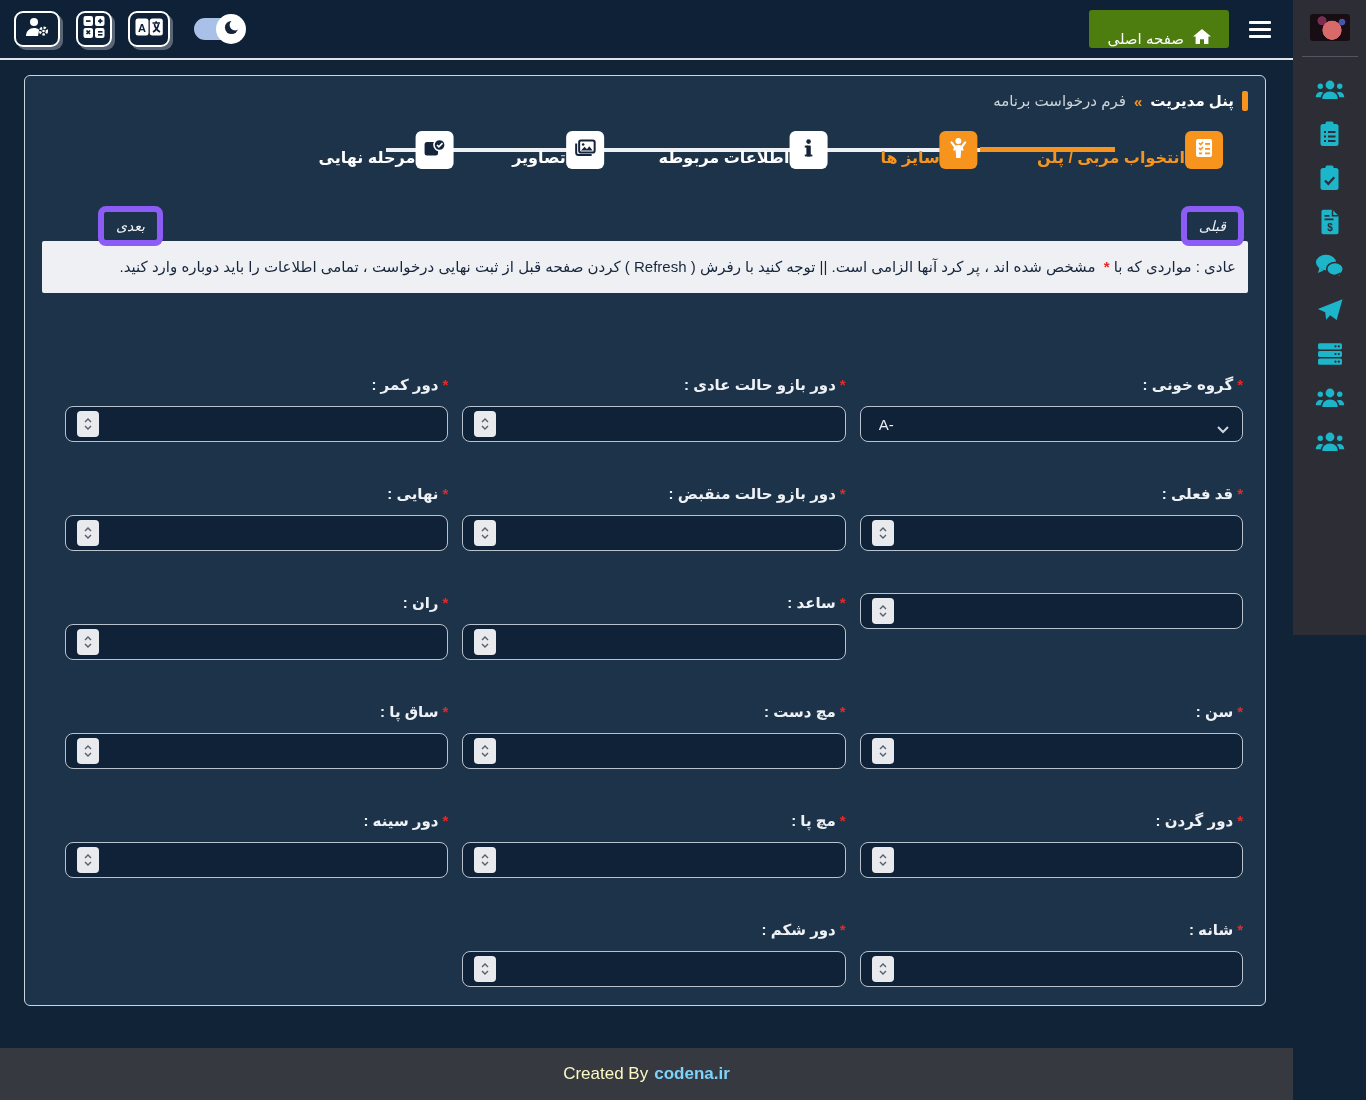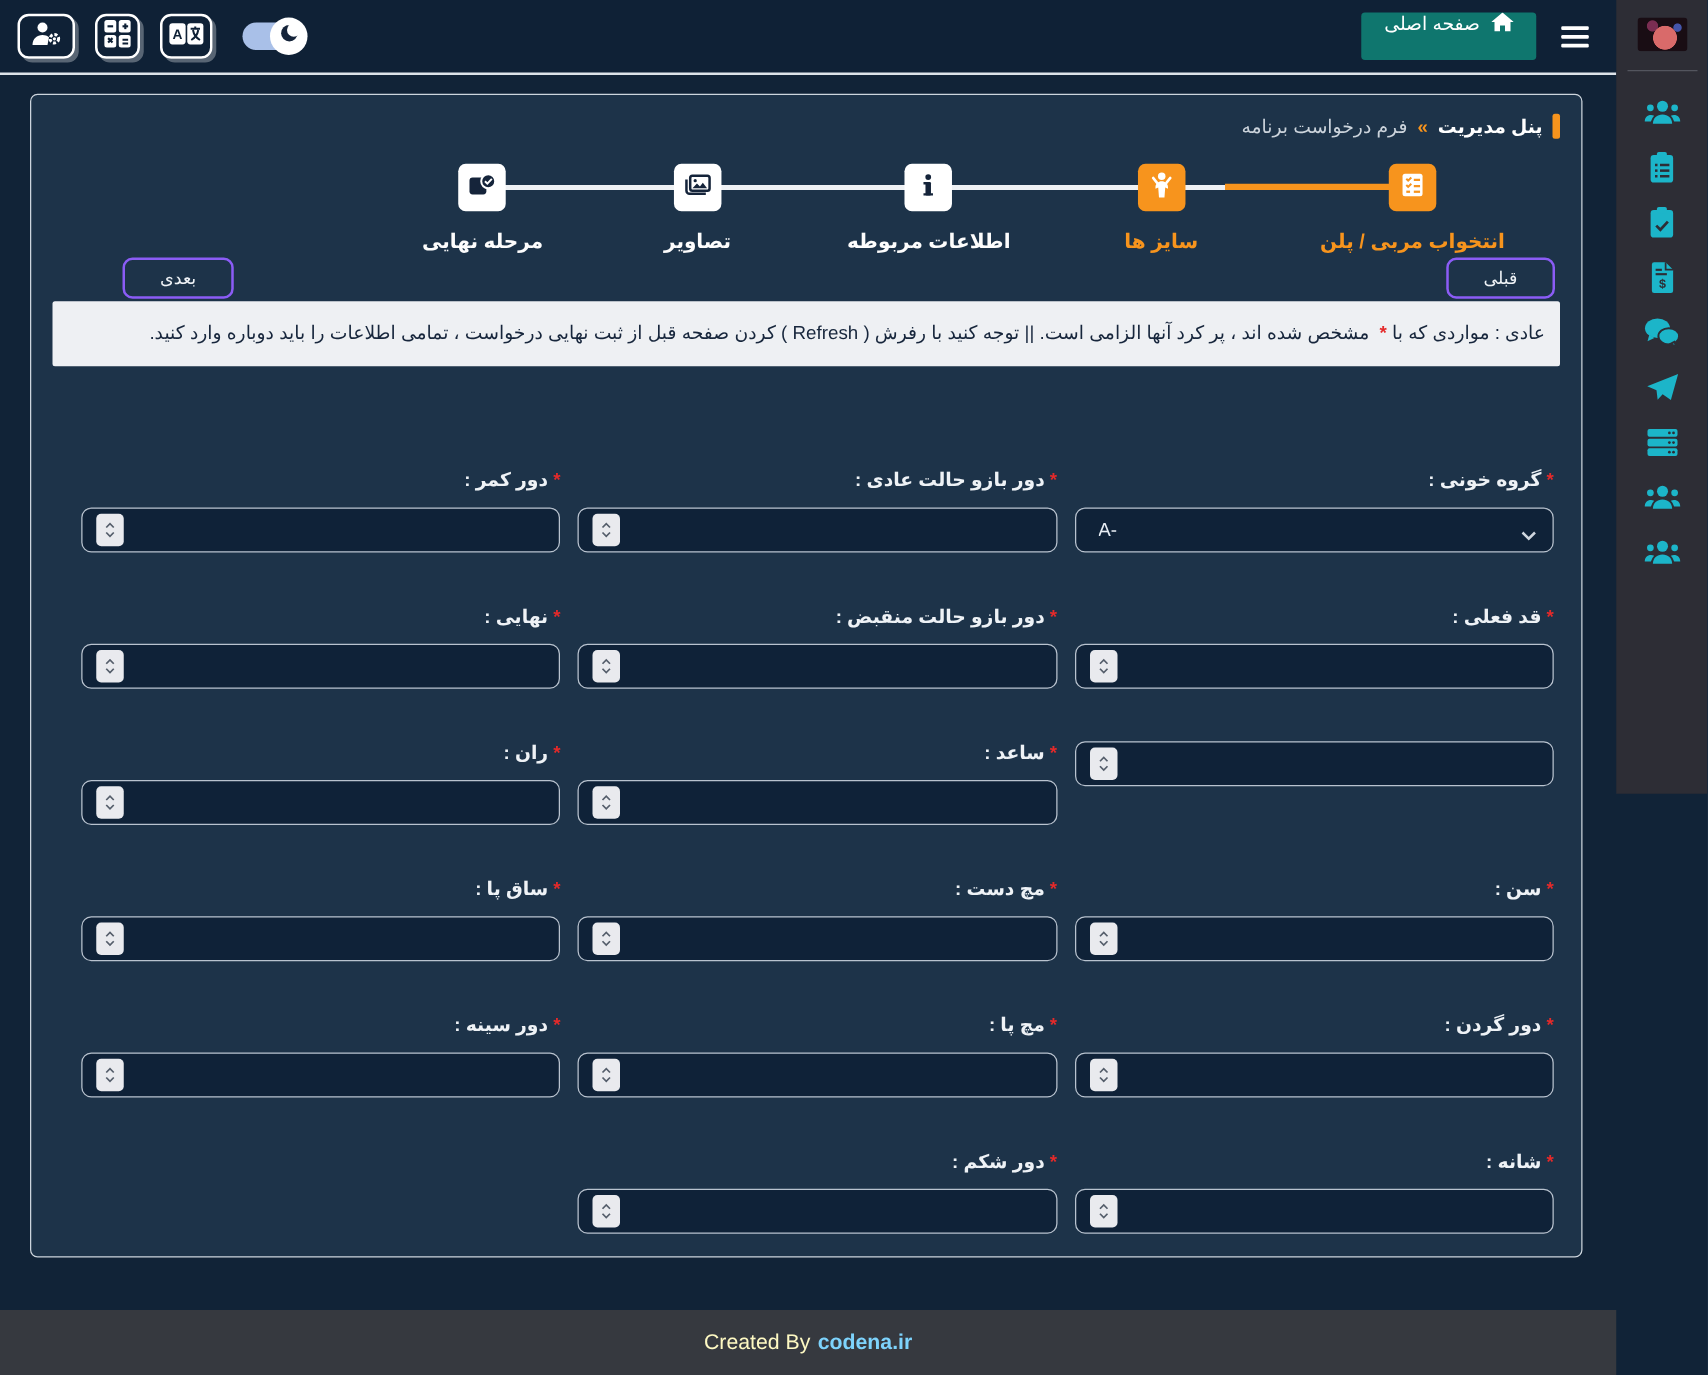--- a/index.html
+++ b/index.html
@@ -21,22 +21,22 @@
     height:36px; border:2px solid #fff; border-radius:9px; background:transparent;
     display:flex; align-items:center; justify-content:center;
     box-shadow:3px 3px 0 rgba(150,158,168,.55); cursor:pointer;
   }
   .icon-btn.w1{ width:46px; } .icon-btn.w2{ width:36px; } .icon-btn.w3{ width:42px; }
   .toggle{ position:relative; width:46px; height:22px; border-radius:11px; background:#a9c0e8; margin-left:8px; cursor:pointer; }
   .knob{ position:absolute; right:-6px; top:-4px; width:30px; height:30px; border-radius:50%; background:#fff;
          display:flex; align-items:center; justify-content:center; }
   .nav-right{ display:flex; align-items:center; gap:20px; }
   .home-btn{
-    height:38px; background:#0f766e; border:none; border-radius:3px; color:#fff;
-    display:flex; align-items:flex-start; gap:9px; padding:0 18px; font-size:15px;
+    height:38px; background:#4d7c0f; border:none; border-radius:3px; color:#fff;
+    display:flex; align-items:flex-end; gap:9px; padding:0 18px; font-size:15px;
     direction:rtl; cursor:pointer; font-family:inherit;
   }
   .burger{ width:22px; display:flex; flex-direction:column; gap:4px; cursor:pointer; }
   .burger span{ display:block; height:3px; background:#fff; border-radius:1px; }
   
   .sidebar{
     position:absolute; top:0; right:0; width:73px; height:635px; background:#2d2d35;
     display:flex; flex-direction:column; align-items:center; z-index:5;
   }
   .avatar{
@@ -59,30 +59,30 @@
   .breadcrumb{ display:flex; align-items:center; gap:8px; padding:15px 17px 0; font-size:15px; height:35px; }
   .crumb-bar{ width:6px; height:20px; background:#f7941d; border-radius:2px; }
   .crumb-section{ color:#fff; font-weight:bold; }
   .crumb-sep{ color:#f7941d; font-weight:bold; direction:ltr; unicode-bidi:bidi-override; }
   .crumb-page{ color:#ccd4dc;text-align:right; }
   
   .stepper{ position:relative; height:92px; margin-top:20px; }
   .track{ position:absolute; top:17px; height:4px; background:#eef1f4; }
   .track.t-white{ left:361px; width:594px; }
   .track.t-orange{ left:955px; width:135px; top:16px; height:5px; background:#f7941d; }
-  .step{ position:absolute; top:0; transform:translateX(-50%); display:flex; flex-direction:column; align-items:center; }
+  .step{ position:absolute; top:0; transform:translateX(-50%); display:flex; flex-direction:row; align-items:center; }
   .step-icon{ width:38px; height:38px; border-radius:6px; display:flex; align-items:center; justify-content:center; cursor:pointer; z-index:2; }
   .step.on .step-icon{ background:#f7941d; }
   .step.off .step-icon{ background:#fff; }
   .step-label{ margin-top:14px; font-size:16px; font-weight:bold; color:#fdfdfd; white-space:nowrap; }
   .step.on .step-label{ color:#f7941d; }
   .wiz-btn{
     position:absolute; top:130px; z-index:3; background:transparent;
-    border:2px solid #8b5cf6; border-radius:8px; color:#eef2f6;
-    font-size:14px; padding:6px 28px; cursor:pointer; font-family:inherit;
+    border:6px solid #8b5cf6; border-radius:8px; color:#eef2f6;
+    font-size:14px; padding:6px 12px; cursor:pointer; font-family:inherit;font-style:italic;
   }
   .wiz-prev{ right:21px; } .wiz-next{ left:73px; }
   
   .notice{
     margin:18px 17px 0; background:#eef0f3; color:#17263c; font-size:15px;
     padding:16px 12px; text-align:right; border-radius:2px; line-height:20px;
   }
   .notice .req{ font-weight:bold; }
   
   .req{ color:#e42a2a; margin-left:4px; font-weight:bold; }

